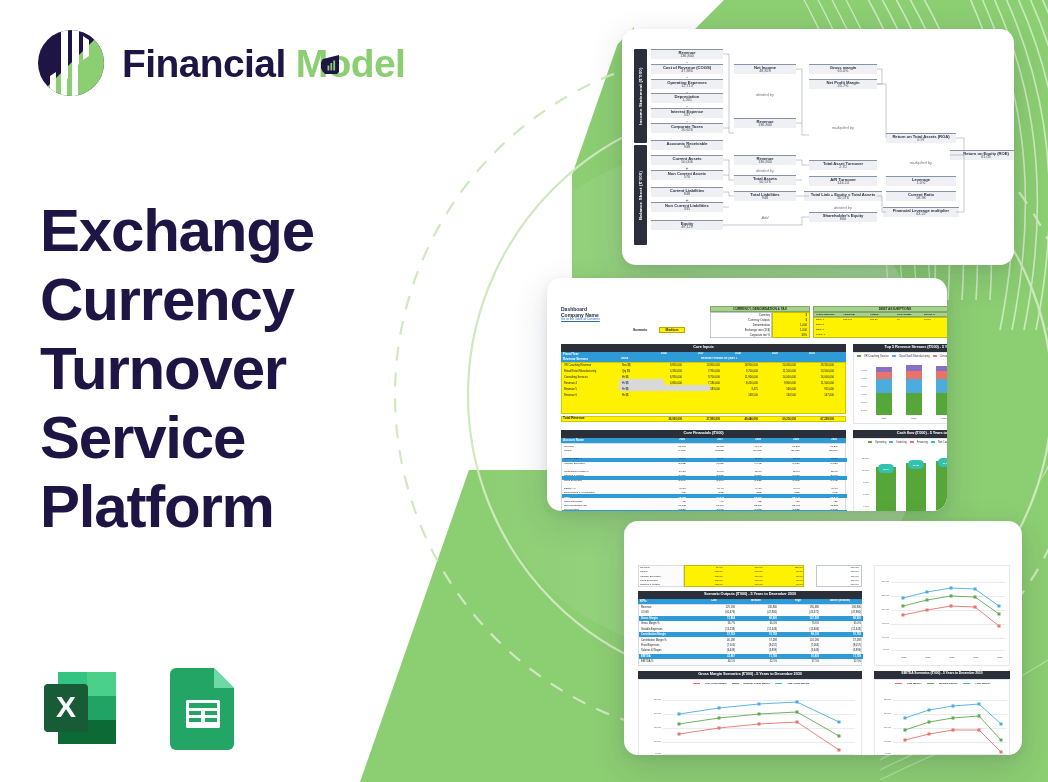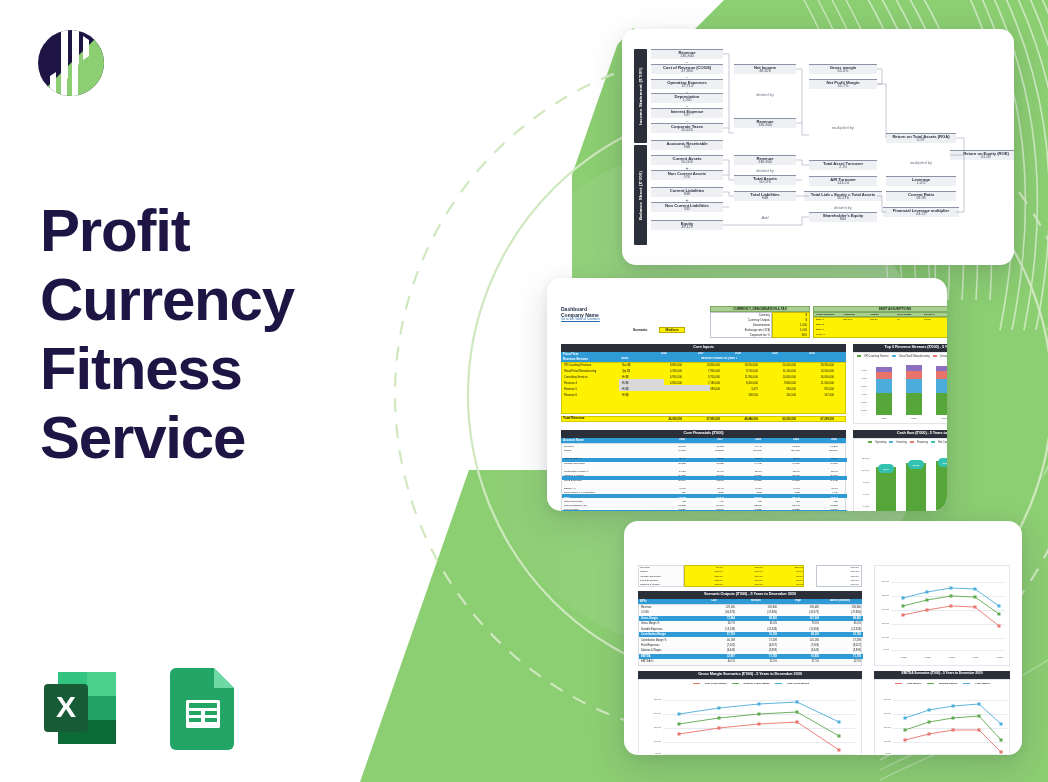--- a/index.html
+++ b/index.html
@@ -205,27 +205,43 @@
               <polygon points="27,2 34,2 34,52 27,58"></polygon>
               <polygon points="38,4 45,4 45,38 38,44"></polygon>
               <polygon points="49,10 55,14 55,30 49,34"></polygon>
               <polygon points="16,50 22,46 22,72 16,72"></polygon>
               <polygon points="27,40 33,36 33,72 27,72"></polygon>
               <polygon points="38,32 44,28 44,72 38,72"></polygon>
             </g>
           </g>
         </svg>
       </div>
+      <div class="logo-word">
+        <span class="lw-dark">Financial</span>
+        <span style="width:10px"></span>
+        <span class="lw-green">
+          <span>Model</span>
+          <svg class="dotmark" style="left:25px; top:9px;" width="19" height="21" viewBox="0 0 19 21">
+            <path d="M18,2 L18,19 A9.5,9.5 0 0 1 2,6 Z" fill="#1E1545"></path>
+            <g fill="#8CCE72">
+              <rect x="6.5" y="12.5" width="1.8" height="5"></rect>
+              <rect x="9.4" y="10" width="1.8" height="7.5"></rect>
+              <rect x="12.3" y="7.5" width="1.8" height="10"></rect>
+            </g>
+          </svg>
+        </span>
+      </div>
     </div>
 
     <h1 class="headline">
-      <span class="hl">Profit</span>
+      <span class="hl">Exchange</span>
       <span class="hl">Currency</span>
-      <span class="hl">Fitness</span>
+      <span class="hl">Turnover</span>
       <span class="hl">Service</span>
+      <span class="hl">Platform</span>
     </h1>
 
     <div class="app-icons">
       <div class="app-icon">
         <svg width="96" height="96" viewBox="0 0 96 96">
           <rect x="26" y="12" width="58" height="72" rx="4" fill="#21A366"></rect>
           <rect x="26" y="12" width="29" height="24" fill="#33C481"></rect>
           <rect x="55" y="12" width="29" height="24" fill="#4BD08B"></rect>
           <rect x="26" y="36" width="29" height="24" fill="#107C41"></rect>
           <rect x="55" y="36" width="29" height="24" fill="#21A366"></rect>

